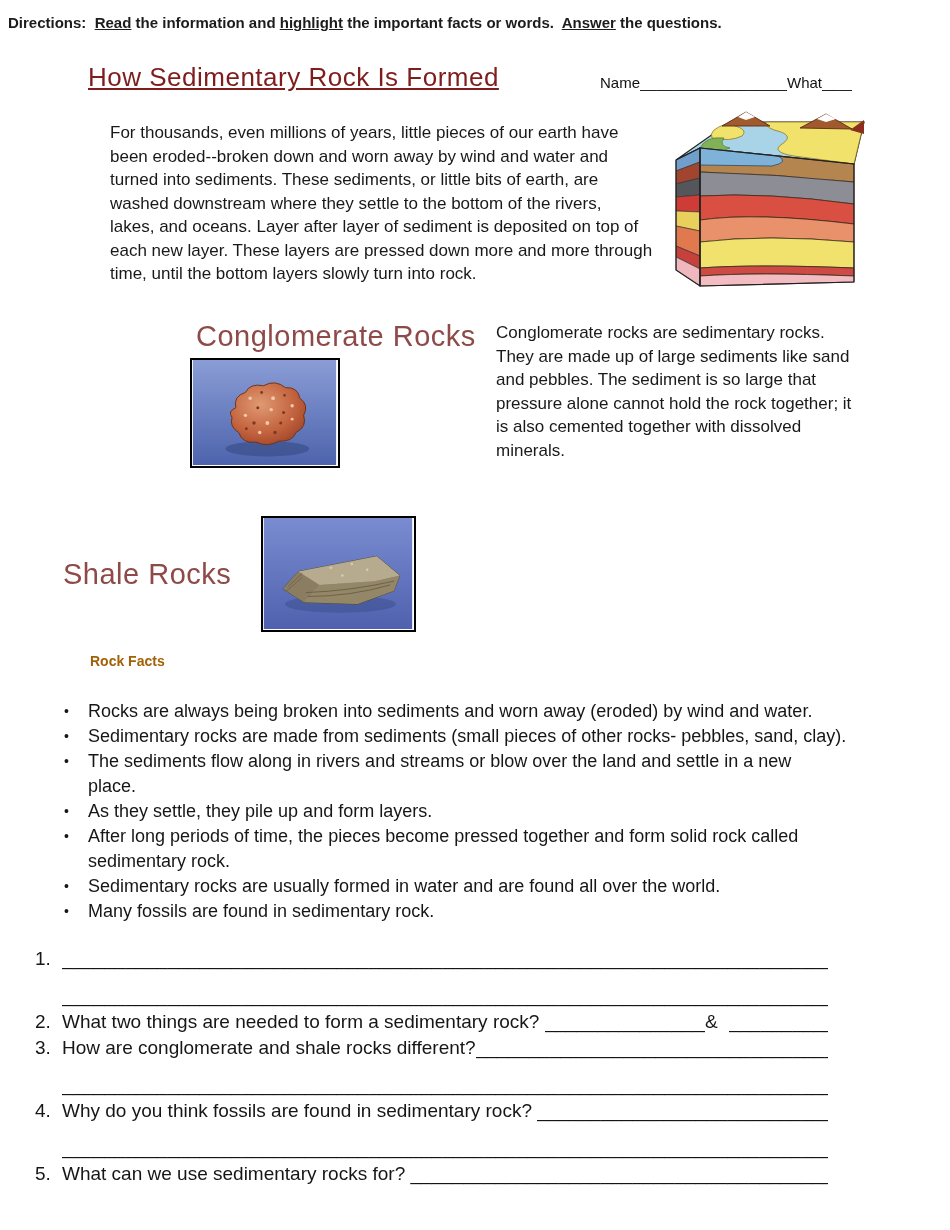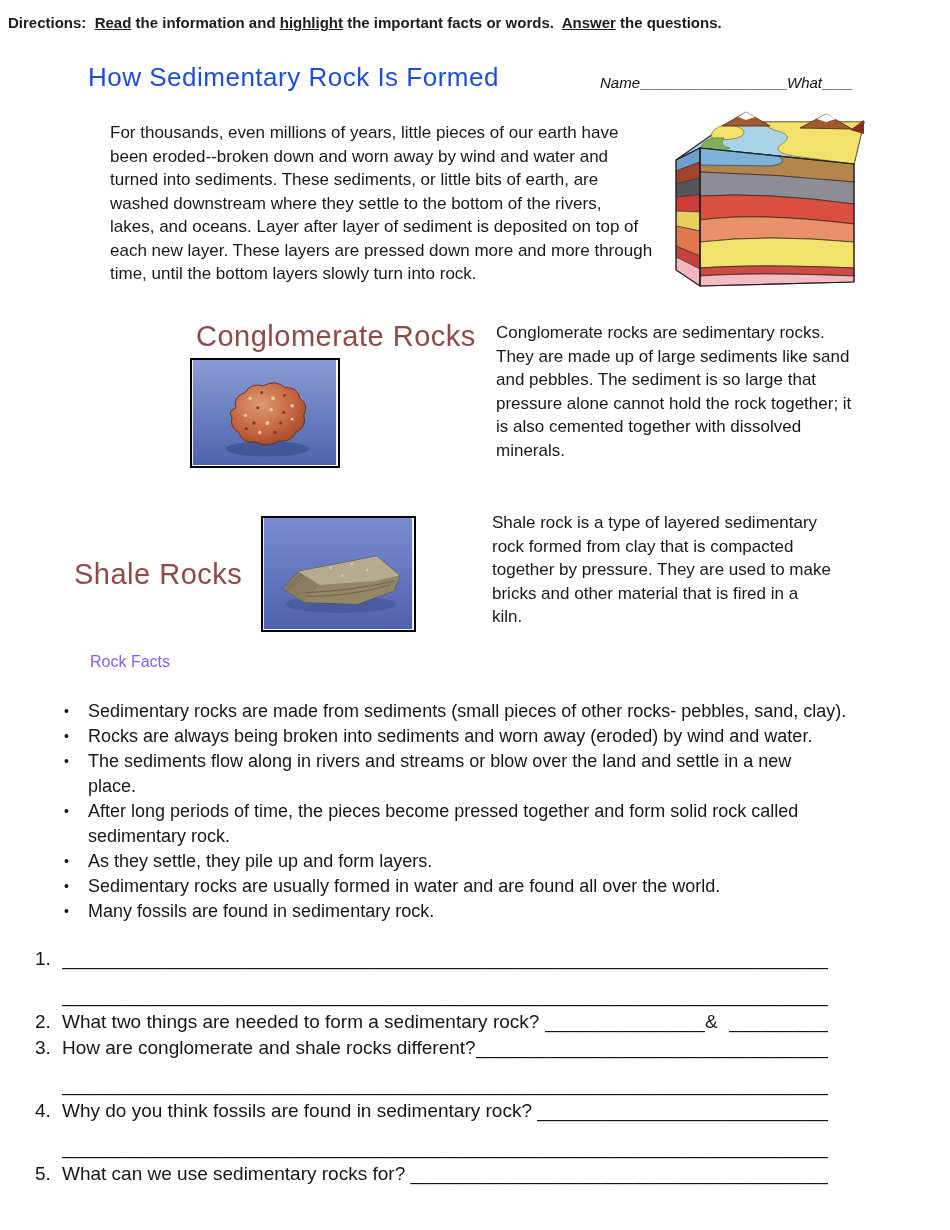--- a/index.html
+++ b/index.html
@@ -10,46 +10,46 @@
   }
   
   .directions {
     position:absolute; top:14px; left:8px; right:16px;
     font-size:15px; font-weight:bold; white-space:pre-wrap;
   }
   .directions .u { text-decoration:underline; }
   
   .title {
     position:absolute; top:62px; left:88px;
-    font-size:26px; color:#1d4ed8; 
+    font-size:26px; color:#7f1d1d; text-decoration:underline;
     letter-spacing:0.5px;
   }
   .nameline {
     position:absolute; top:74px; left:600px; right:14px;
-    display:flex; align-items:baseline; font-size:15px; color:#111;font-style:italic;
+    display:flex; align-items:baseline; font-size:15px; color:#111;
   }
   .nameline .fill { flex:1; overflow:hidden; white-space:nowrap; }
   .nameline .fill-small { width:30px; overflow:hidden; white-space:nowrap; }
   
   .para { white-space:pre-line; font-size:17px; line-height:23.5px; color:#191919; }
   .intro { position:absolute; top:121px; left:72px; width:605px;margin-left:38px; }
   
   .geo { position:absolute; top:108px; left:666px; width:200px; height:187px; }
   
   .rock-heading { position:absolute; font-size:29px; color:#8e4a48; letter-spacing:0.5px; }
   .cong-heading { top:320px; left:196px; }
-  .shale-heading { top:558px; left:74px;text-align:center; }
+  .shale-heading { top:558px; left:63px;text-align:center; }
   
   .photo { position:absolute; border:2.5px solid #000; }
   .cong-photo { top:358px; left:190px; width:150px; height:110px; }
   .shale-photo { top:516px; left:261px; width:155px; height:116px; }
   .cong-text { position:absolute; top:321px; left:496px; width:455px; }
   .shale-text { position:absolute; top:511px; left:492px; width:455px; }
   
-  .facts-heading { position:absolute; top:653px; left:90px; font-size:16px; color:#8b5cf6; }
+  .facts-heading { position:absolute; top:653px; left:90px; font-size:14px; color:#a16207;font-weight:bold; }
   .facts { position:absolute; top:699px; left:60px; width:856px; list-style:none; }
   .facts li {
     position:relative; padding-left:28px; font-size:18px; line-height:25px;
     white-space:pre-line; color:#161616;
   }
   .facts li::before {
     content:"•"; position:absolute; left:4px; top:0; font-size:14px; line-height:25px;
   }
   
   .questions { position:absolute; top:946px; left:35px; right:38px; font-size:19px; color:#161616; }
@@ -185,35 +185,30 @@
       <path d="M44,78 Q92,76 136,66" stroke="#6a5f48" stroke-width="1" fill="none"></path>
       <path d="M25,72 L40,58" stroke="#6a5f48" stroke-width="0.8" fill="none"></path>
       <path d="M23,77 L40,62" stroke="#6a5f48" stroke-width="0.8" fill="none"></path>
       <circle cx="70" cy="52" r="1.3" fill="#d8cfae"></circle>
         <circle cx="92" cy="48" r="1.3" fill="#d8cfae"></circle>
       <circle cx="108" cy="54" r="1.3" fill="#d8cfae"></circle>
         <circle cx="82" cy="60" r="1.3" fill="#d8cfae"></circle>
     </svg>
   </div>
   <div class="rock-heading shale-heading">Shale Rocks</div>
-  <div class="para shale-text">Shale rock is a type of layered sedimentary
-rock formed from clay that is compacted
-together by pressure. They are used to make
-bricks and other material that is fired in a
-kiln.</div>
 
   <div class="facts-heading">Rock Facts</div>
   <ul class="facts">
+    <li>Rocks are always being broken into sediments and worn away (eroded) by wind and water.</li>
     <li>Sedimentary rocks are made from sediments (small pieces of other rocks- pebbles, sand, clay).</li>
-    <li>Rocks are always being broken into sediments and worn away (eroded) by wind and water.</li>
     <li>The sediments flow along in rivers and streams or blow over the land and settle in a new
 place.</li>
+    <li>As they settle, they pile up and form layers.</li>
     <li>After long periods of time, the pieces become pressed together and form solid rock called
 sedimentary rock.</li>
-    <li>As they settle, they pile up and form layers.</li>
     <li>Sedimentary rocks are usually formed in water and are found all over the world.</li>
     <li>Many fossils are found in sedimentary rock.</li>
   </ul>
 
   <div class="questions">
     <div class="qrow"><span class="qnum">1.</span><span class="fillq">______________________________________________________________________________________________________________________________</span></div>
     <div class="qrow qcont"><span class="fillq">______________________________________________________________________________________________________________________________</span></div>
     <div class="qrow"><span class="qnum">2.</span><span class="qtext">What two things are needed to form a sedimentary rock? </span><span class="fill2a">______________________________________________________________________________________________________________________________</span><span class="amp">&amp; </span><span class="fill2b">______________________________________________________________________________________________________________________________</span></div>
     <div class="qrow"><span class="qnum">3.</span><span class="qtext">How are conglomerate and shale rocks different?</span><span class="fillq">______________________________________________________________________________________________________________________________</span></div>
     <div class="qrow qcont"><span class="fillq">______________________________________________________________________________________________________________________________</span></div>

